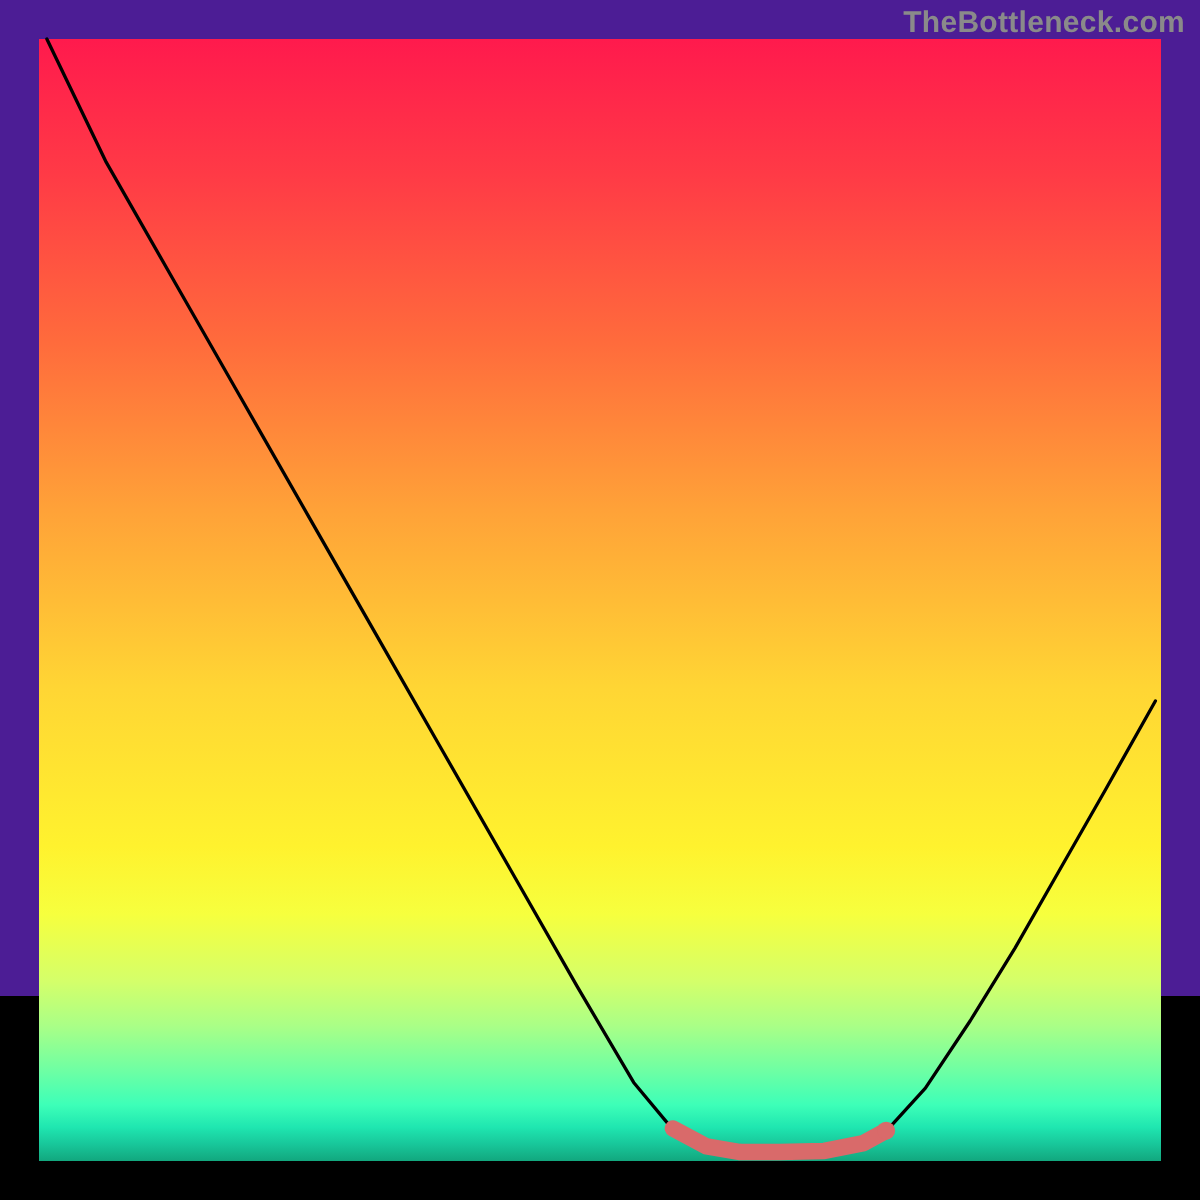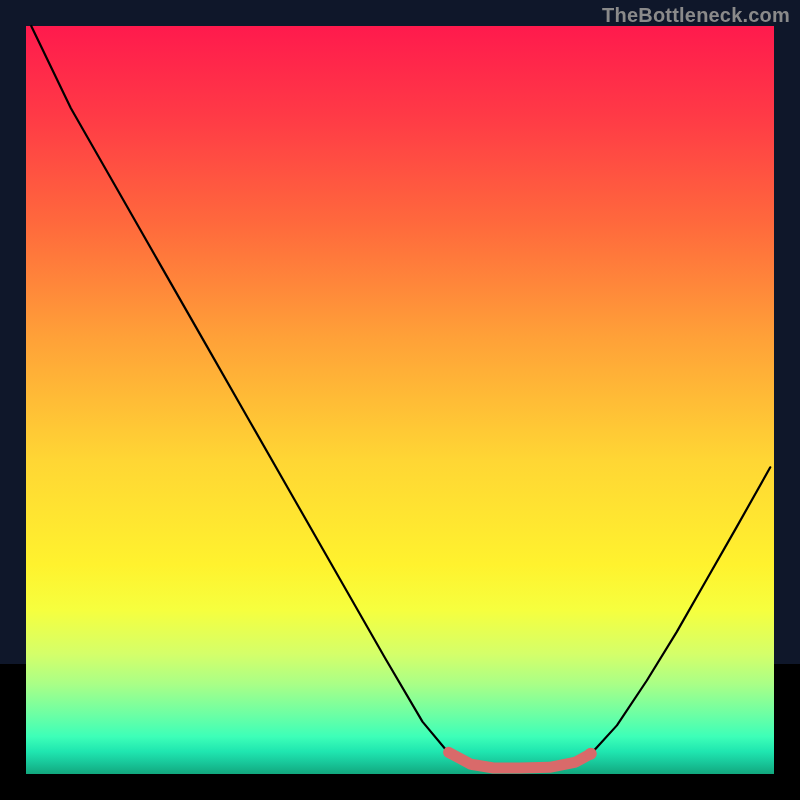--- a/index.html
+++ b/index.html
@@ -9,21 +9,21 @@
     height: 800px;
     background: #000000;
     overflow: hidden;
   }
   .frame {
     position: absolute;
     top: 0;
     left: 0;
     width: 800px;
     height: 664px;
-    background: #0f172a;
+    background: #4c1d95;
   }
   .plot-area {
     position: absolute;
     left: 26px;
     top: 26px;
     width: 748px;
     height: 748px;
     background: linear-gradient(to bottom,
       #ff1a4d 0%,
       #ff3a46 12%,

